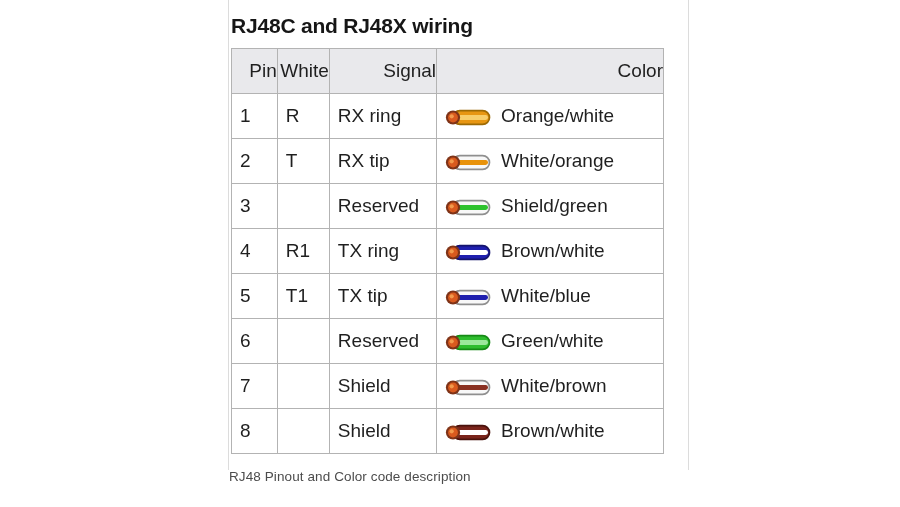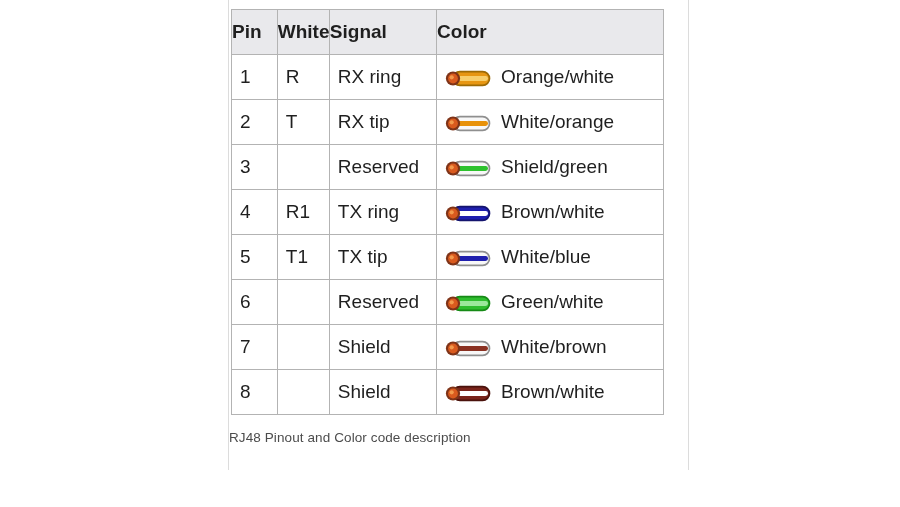--- a/index.html
+++ b/index.html
@@ -30,36 +30,37 @@
     margin:9px 0 0 2px; width:433px;
     border:1px solid var(--outer-border);
   }
   .wiring-table th,.wiring-table td{
     border:1px solid var(--grid);
     height:45px; vertical-align:middle;
     font-size:19px; color:var(--body-text);
     overflow:hidden; white-space:nowrap;
   }
   .wiring-table th{
-    background:var(--header-bg); font-weight:700; text-align:left;
+    background:var(--header-bg); font-weight:400; text-align:right;
   }
   .wiring-table td{ padding-left:8px; text-align:left; }
   .col-pin{width:44px;} .col-pair{width:50px;} .col-signal{width:103px;} .col-color{width:218px;}
   .color-flex{ display:flex; align-items:flex-end; gap:10px; }
   .wire{ display:inline-flex; flex:0 0 auto; line-height:0; }
   .caption{
     margin-top:15px; text-align:left;
     font-size:13.5px; color:var(--caption-text); letter-spacing:0.1px;
   }
 </style>
 </head>
 <body>
 
 <div class="page">
   <figure class="figure">
+    <div class="fig-title">RJ48C and RJ48X wiring</div>
 
     <table class="wiring-table">
       <thead>
         <tr>
           <th class="col-pin">Pin</th>
           <th class="col-pair">White</th>
           <th class="col-signal">Signal</th>
           <th class="col-color">Color</th>
         </tr>
       </thead>

